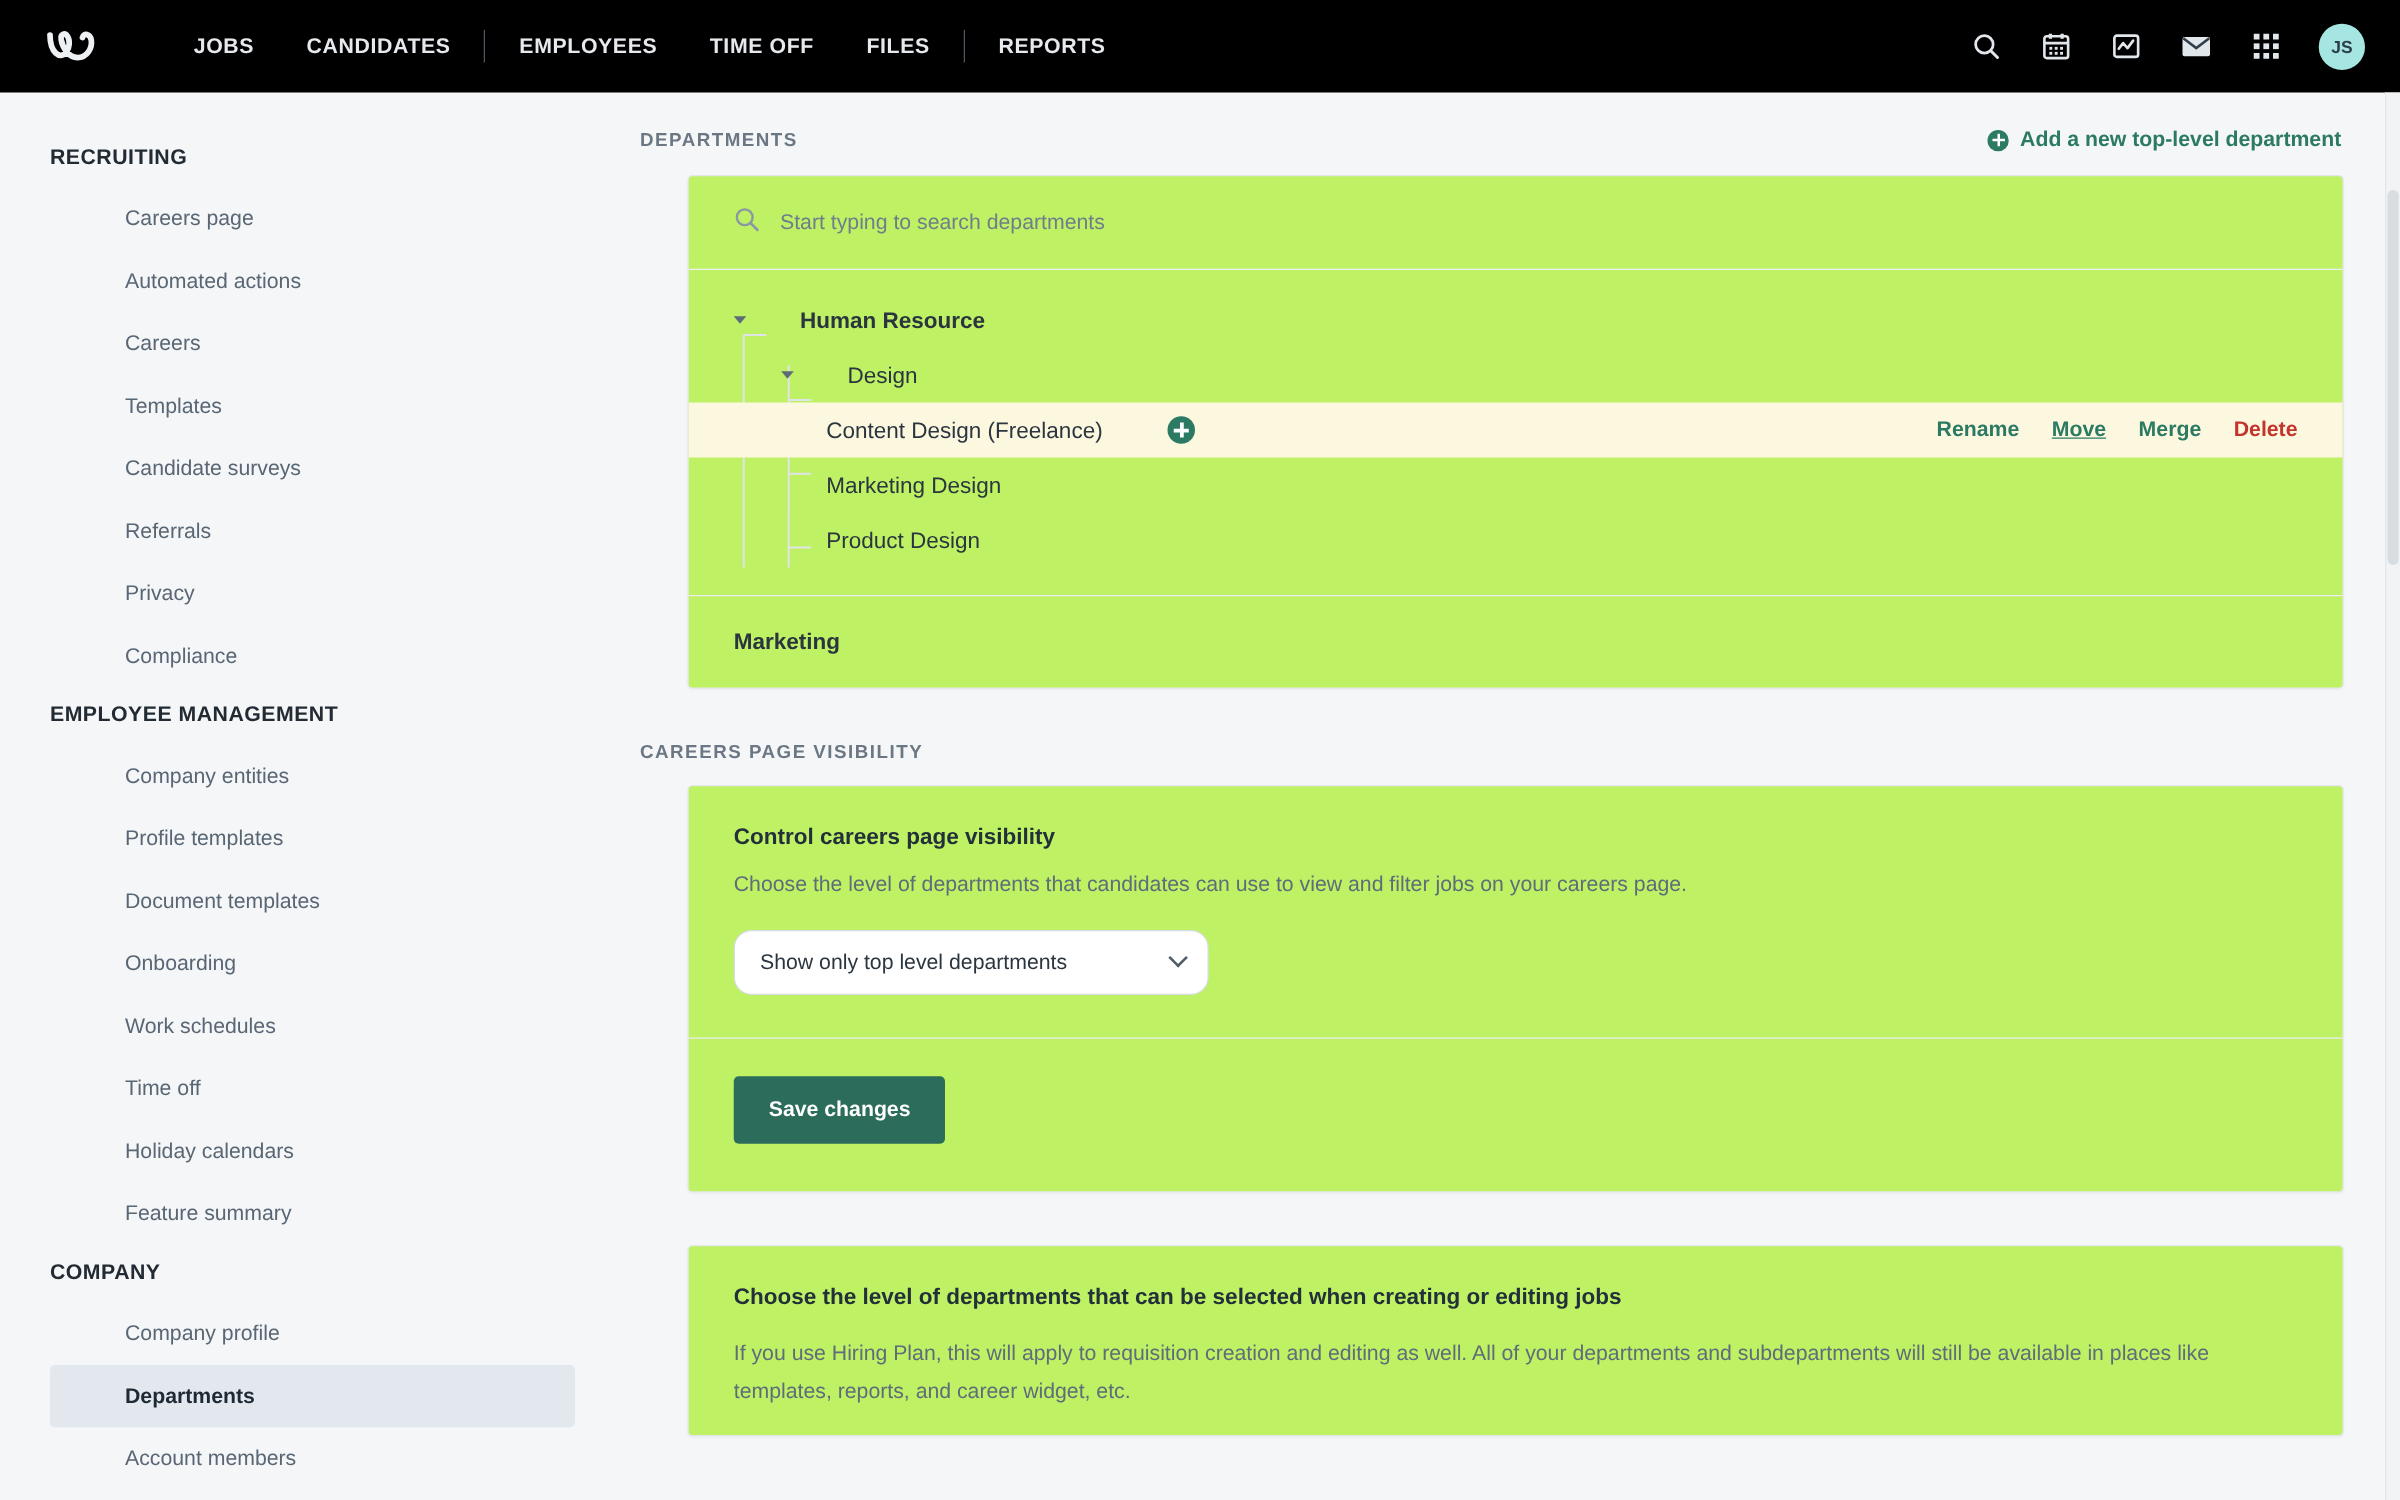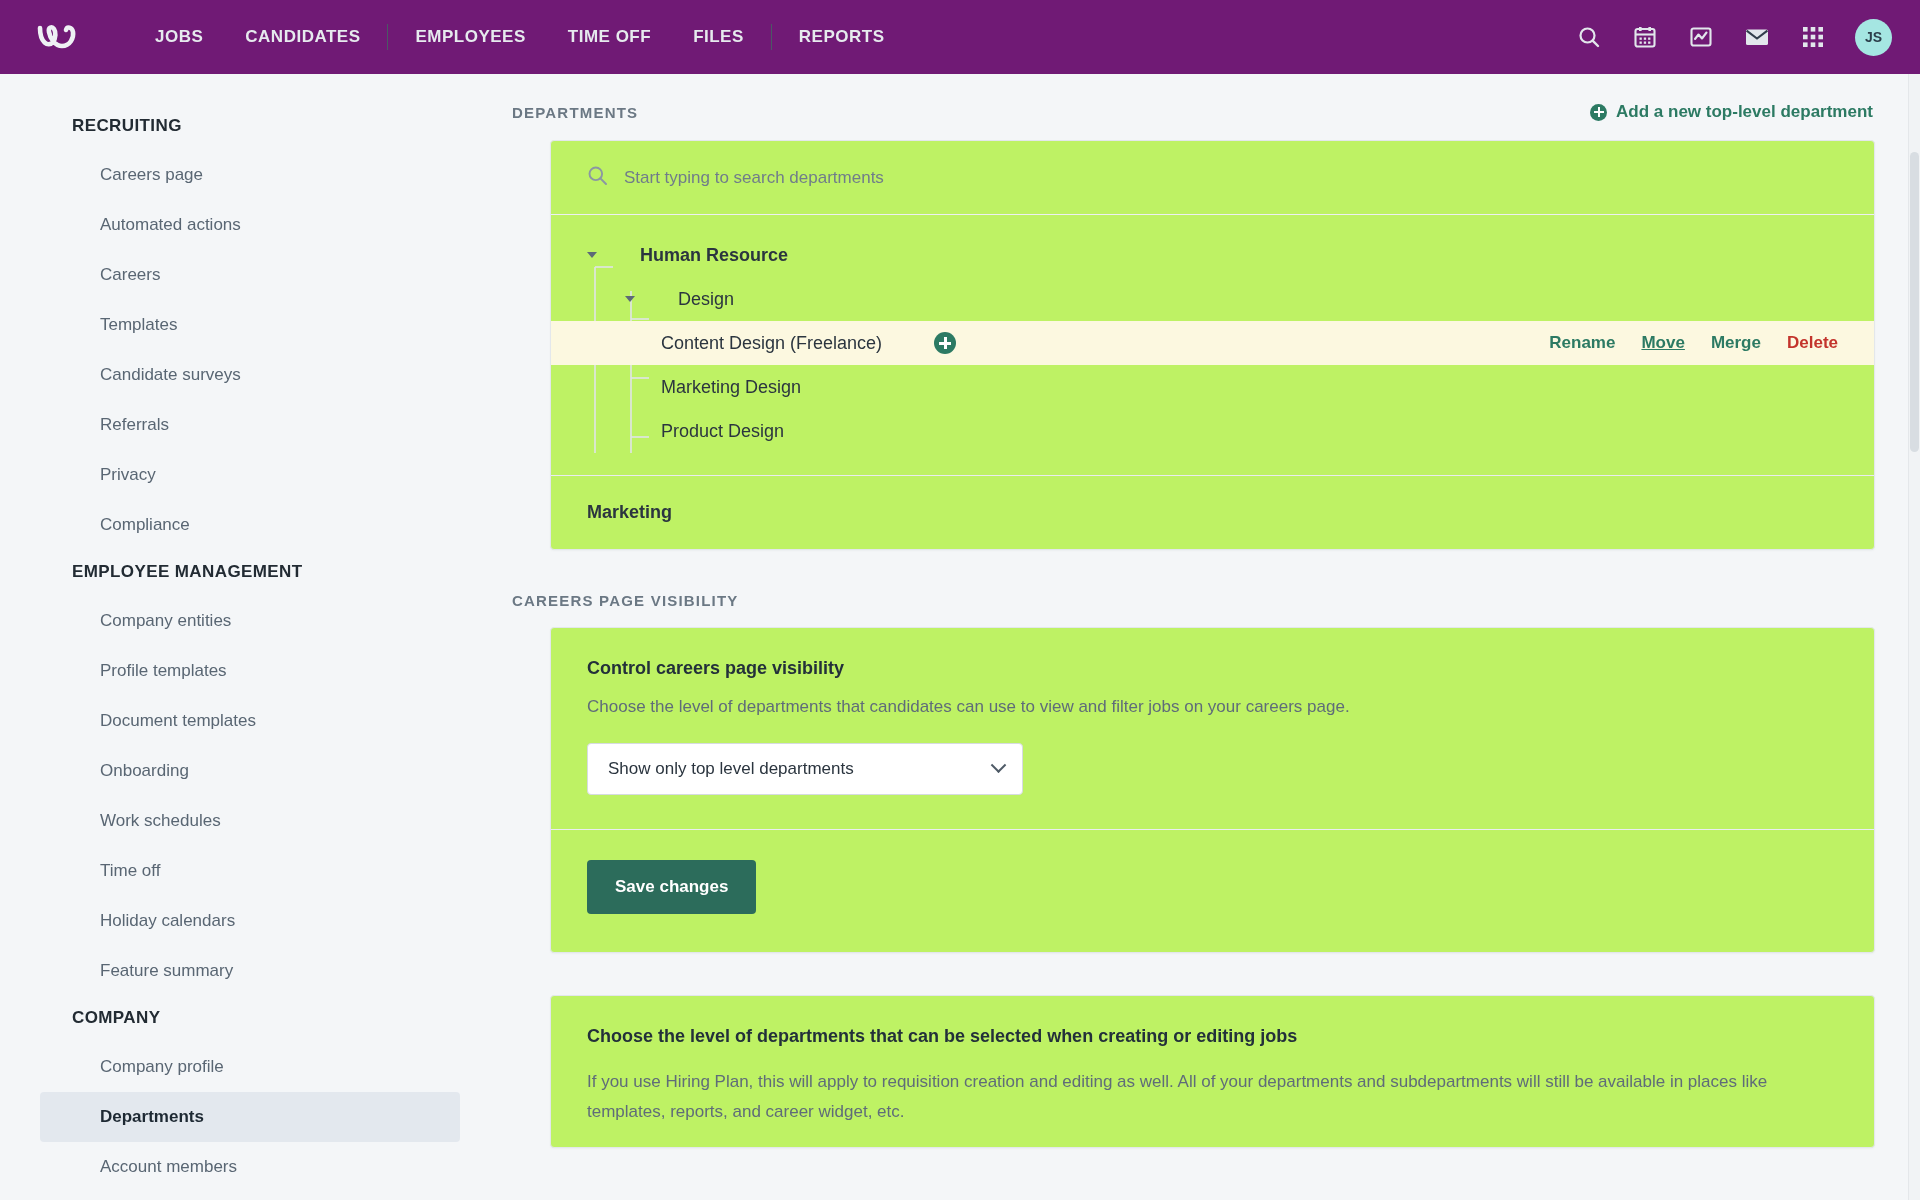--- a/index.html
+++ b/index.html
@@ -6,21 +6,21 @@
   html, body {
     width: 1920px; height: 1200px;
     font-family: "Liberation Sans", sans-serif;
     background: #f4f6f8;
     overflow: hidden;
   }
 
   
   .topnav {
     height: 74px; width: 100%;
-    background: #701a75;
+    background: #000000;
     display: flex; align-items: center;
     padding: 0 28px 0 36px;
     position: relative;
   }
   .logo { width: 58px; height: 40px; display: flex; align-items: center; }
   .nav-links { display: flex; align-items: center; margin-left: 40px; }
   .nav-link {
     color: #e6eaee; font-size: 17px; font-weight: bold;
     letter-spacing: 0.5px; padding: 0 21px; cursor: pointer;
     white-space: nowrap;
@@ -39,21 +39,21 @@
   .body-wrap { display: flex; height: 1126px; }
 
   
   .sidebar {
     width: 500px; flex: none; padding-top: 30px;
     background: #f4f6f8;
     overflow: hidden;
   }
   .side-group-title {
     font-size: 17px; font-weight: bold; color: #222b33;
-    letter-spacing: 0.4px; padding: 12px 0 14px 40px; margin-left: 32px;
+    letter-spacing: 0.4px; padding: 12px 0 14px 40px;
   }
   .side-item {
     font-size: 17px; color: #596673;
     padding: 13px 0 13px 60px; margin: 0 40px 0 40px;
     border-radius: 4px; cursor: pointer;
     line-height: 24px;
   }
   .side-item.active {
     background: #e3e8ee; color: #1e2933; font-weight: bold;
   }
@@ -131,21 +131,21 @@
   
   .guides { position: absolute; left: 0; top: 0; width: 100%; height: 100%; pointer-events: none; }
 
   .flat-row { padding: 26px 36px; font-size: 18px; color: #2b353f; font-weight: bold; }
 
   
   .vis-card-body { padding: 30px 36px 34px 36px; border-bottom: 1px solid #eaedf1; }
   .vis-title { font-size: 18px; font-weight: bold; color: #23303a; margin-bottom: 18px; }
   .vis-desc { font-size: 17px; color: #5f6c79; margin-bottom: 26px; }
   .select-box {
-    width: 436px; height: 52px; border: 1px solid #d6dbe1; border-radius: 4px;
+    width: 380px; height: 52px; border: 1px solid #d6dbe1; border-radius: 14px;
     display: flex; align-items: center; justify-content: space-between;
     padding: 0 18px 0 20px; font-size: 17px; color: #2b353f;
     background: #fff; cursor: pointer;
   }
   .chev {
     width: 11px; height: 11px; border-right: 2px solid #4f5b67;
     border-bottom: 2px solid #4f5b67; transform: rotate(45deg) translate(-3px,-3px);
   }
   .save-area { padding: 30px 36px 38px 36px; }
   .btn-primary {

